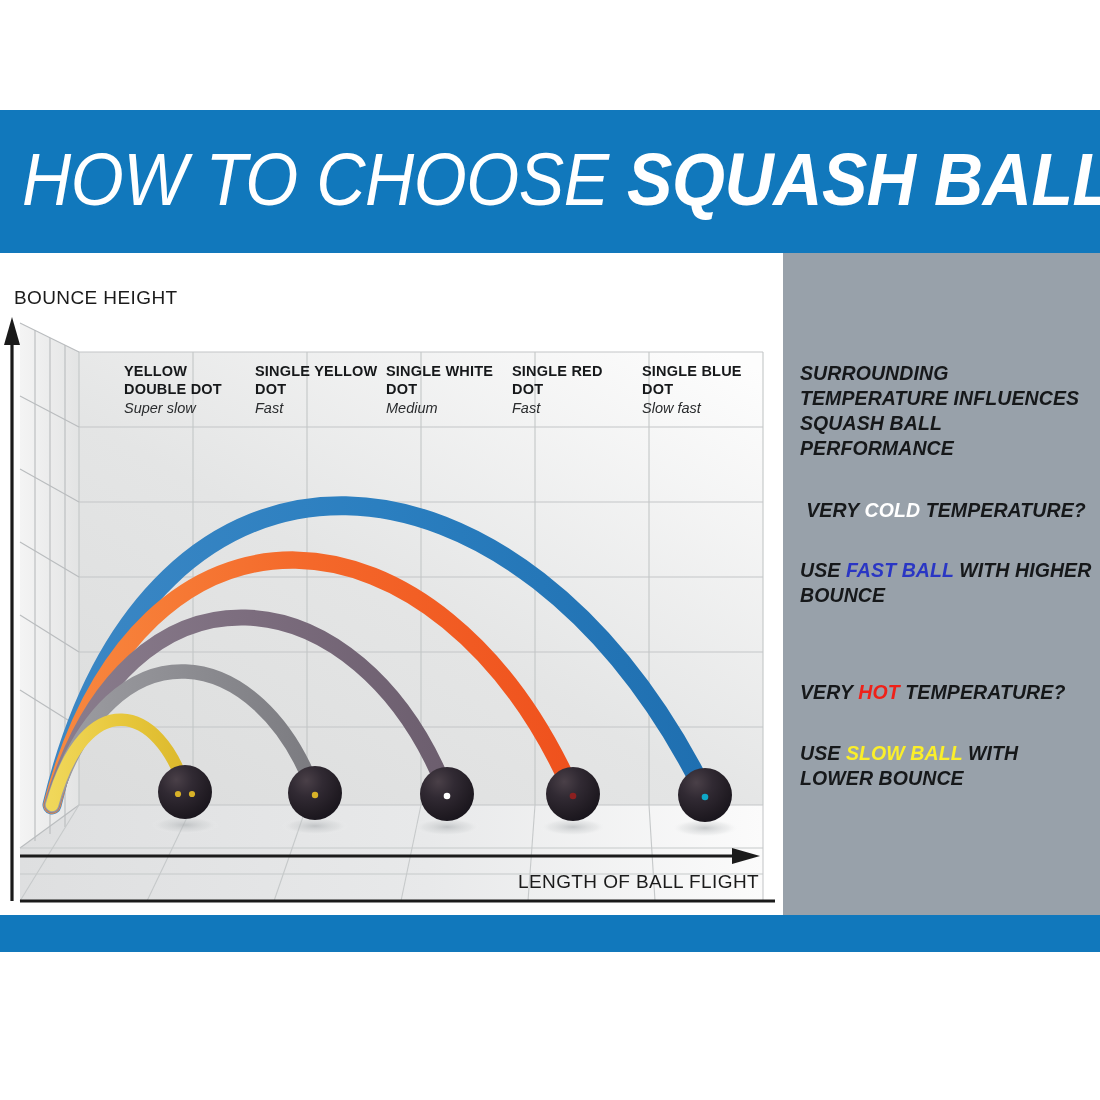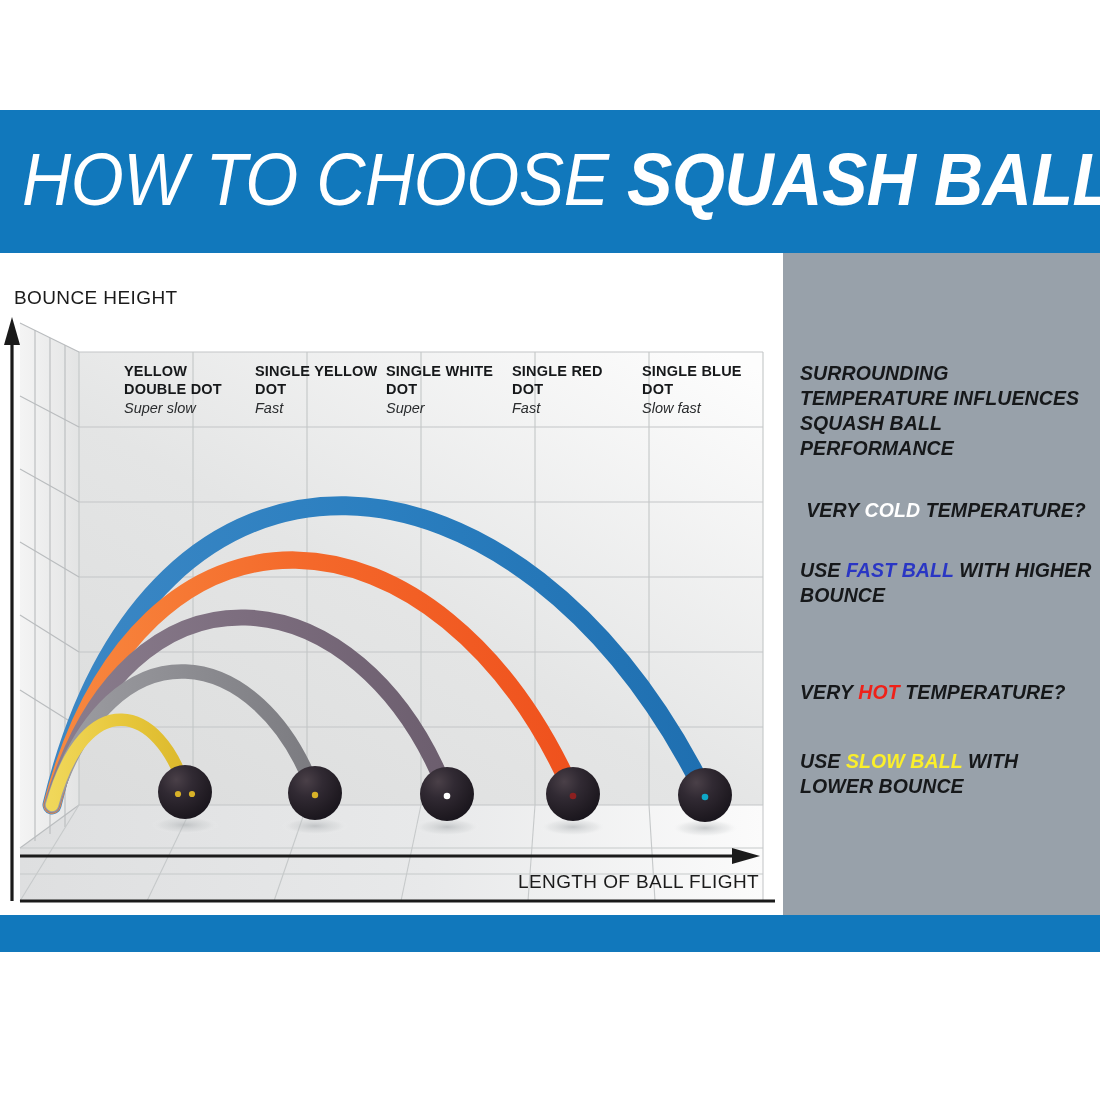--- a/index.html
+++ b/index.html
@@ -68,21 +68,21 @@
     font-size: 19.5px;
     line-height: 25px;
     font-weight: 700;
     font-style: italic;
     letter-spacing: 0.1px;
   }
   #side-block-0 { top: 108px; }
   #side-block-1 { top: 245px; text-align: center; }
   #side-block-2 { top: 305px; }
   #side-block-3 { top: 427px; }
-  #side-block-4 { top: 488px; margin-top: 8px; }
+  #side-block-4 { top: 488px; }
   .hl-cold { color: #ffffff; }
   .hl-fast { color: #2a36c4; margin-top: 24px; }
   .hl-hot  { color: #ef2119; margin-top: 38px; }
   .hl-slow { color: #fbef2a; }
 
   
   #chart-panel {
     position: absolute;
     left: 0;
     top: 253px;
@@ -304,21 +304,21 @@
     <div class="col-head" style="left:124px; top:110px;">
       <div class="col-title">YELLOW DOUBLE DOT</div>
       <div class="col-sub">Super slow</div>
     </div>
     <div class="col-head" style="left:255px; top:110px;">
       <div class="col-title">SINGLE YELLOW DOT</div>
       <div class="col-sub">Fast</div>
     </div>
     <div class="col-head" style="left:386px; top:110px;">
       <div class="col-title">SINGLE WHITE DOT</div>
-      <div class="col-sub">Super</div>
+      <div class="col-sub">Medium</div>
     </div>
     <div class="col-head" style="left:512px; top:110px;">
       <div class="col-title">SINGLE RED DOT</div>
       <div class="col-sub">Fast</div>
     </div>
     <div class="col-head" style="left:642px; top:110px;">
       <div class="col-title">SINGLE BLUE DOT</div>
       <div class="col-sub">Slow fast</div>
     </div>
   </div>

